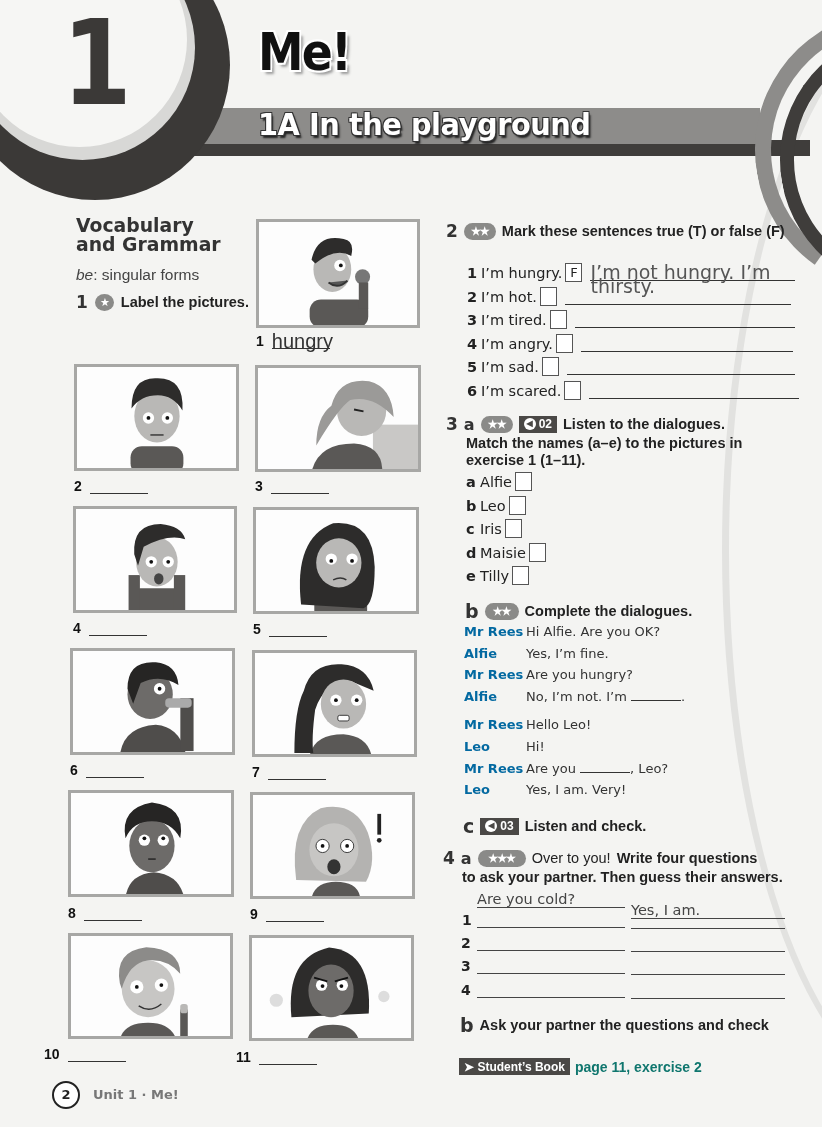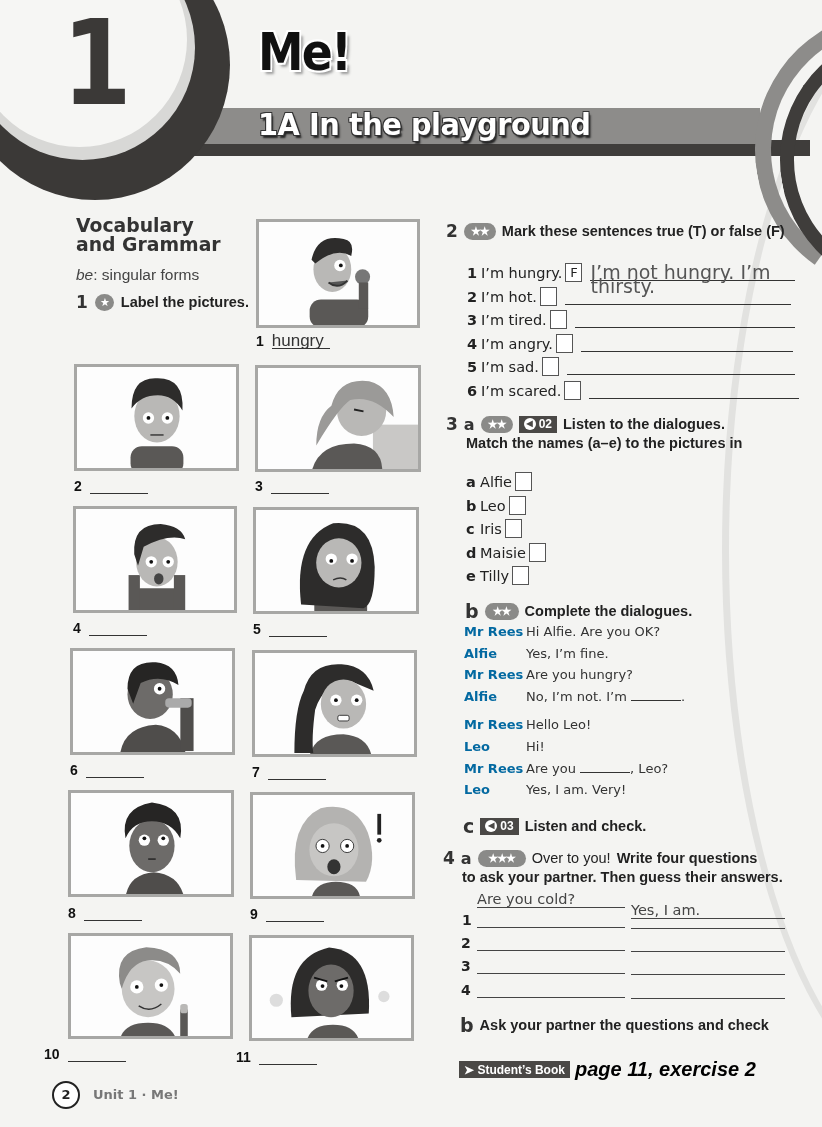--- a/index.html
+++ b/index.html
@@ -26,21 +26,21 @@
   .grammar-sub i { font-style: italic; }
   .ex1 { position: absolute; left: 76px; top: 292px; display: flex; align-items: center; gap: 7px; }
   .ex-num { font-family: "DejaVu Sans", sans-serif; font-weight: bold; font-size: 17px; color: #333; }
   .star-badge { display: inline-flex; align-items: center; justify-content: center; height: 17px; border-radius: 9px; background: #8a8a88; color: #fff; font-size: 11px; padding: 0 4px; letter-spacing: -1px; }
   .star-badge.one { width: 19px; border-radius: 50%; }
   .ex-instr { font-family: "Liberation Sans", sans-serif; font-weight: bold; font-size: 14.5px; color: #222; }
 
   .pic { position: absolute; border: 3px solid #a7a7a5; background: #fdfdfd; overflow: hidden; }
   .pic svg { position: absolute; left: 0; top: 0; width: 100%; height: 100%; }
   .pic-label { position: absolute; display: flex; align-items: flex-end; gap: 8px; font-family: "Liberation Sans", sans-serif; font-weight: bold; font-size: 14px; color: #111; }
-  .pic-label .blank { display: inline-block; width: 58px; border-bottom: 1px solid #333; height: 14px; font-weight: normal; font-size: 17px; line-height: 12px; color: #555; }
+  .pic-label .blank { display: inline-block; width: 58px; border-bottom: 1px solid #333; height: 14px; font-weight: normal; font-size: 20px; line-height: 12px; color: #555; }
 
   
   .rc { position: absolute; font-family: "Liberation Sans", sans-serif; color: #222; }
   .qhead { display: flex; align-items: center; gap: 6px; font-weight: bold; font-size: 14.5px; }
   .qhead .big { font-family: "DejaVu Sans", sans-serif; font-weight: bold; font-size: 17px; color: #333; }
   .qhead .letter { font-family: "DejaVu Sans", sans-serif; font-weight: bold; font-size: 16px; color: #333; }
   .audio-badge { display: inline-flex; align-items: center; gap: 3px; background: #4a4846; color: #fff; font-size: 12px; font-weight: bold; padding: 1px 5px; height: 17px; }
   .audio-badge .spk { display: inline-block; width: 12px; height: 12px; border-radius: 50%; background: #fff; color: #4a4846; font-size: 8px; line-height: 12px; text-align: center; }
   .qcont { font-weight: bold; font-size: 14.5px; line-height: 17px; }
 
@@ -335,20 +335,21 @@
     <span class="big">3</span>
     <span class="letter">a</span>
     <span class="star-badge" style="width:32px;">★★</span>
     <span class="audio-badge">
         <span class="spk">◀</span>
         <span>02</span>
       </span>
     <span>Listen to the dialogues.</span>
   </div>
   <div class="qcont" style="margin-left:20px;margin-top:1px;">Match the names (a–e) to the pictures in</div>
+  <div class="qcont" style="margin-left:20px;">exercise 1 (1–11).</div>
 </div>
 
 <div class="row" style="left:466px;top:472px;">
   <span class="n">a</span>
   <span>Alfie</span>
   <span class="tick"></span>
 </div>
 <div class="row" style="left:466px;top:496px;">
   <span class="n">b</span>
   <span>Leo</span>
@@ -455,17 +456,17 @@
 
 <div class="rc" style="left:460px;top:1014px;">
   <div class="qhead">
     <span class="letter" style="font-size:19px;">b</span>
     <span>Ask your partner the questions and check</span>
   </div>
 </div>
 
 <div class="rc" style="left:459px;top:1058px;display:flex;align-items:center;gap:5px;">
   <span class="sb-badge">➤ Student’s Book</span>
-  <span style="font-weight:bold;font-size:20px;color:#000000;font-style:italic;">page 11, exercise 2</span>
+  <span style="font-weight:bold;font-size:14px;color:#0f766e;">page 11, exercise 2</span>
 </div>
 
 <div class="pgno">2</div>
 <div class="footer-txt">Unit 1 · Me!</div>
 
 </body></html>

